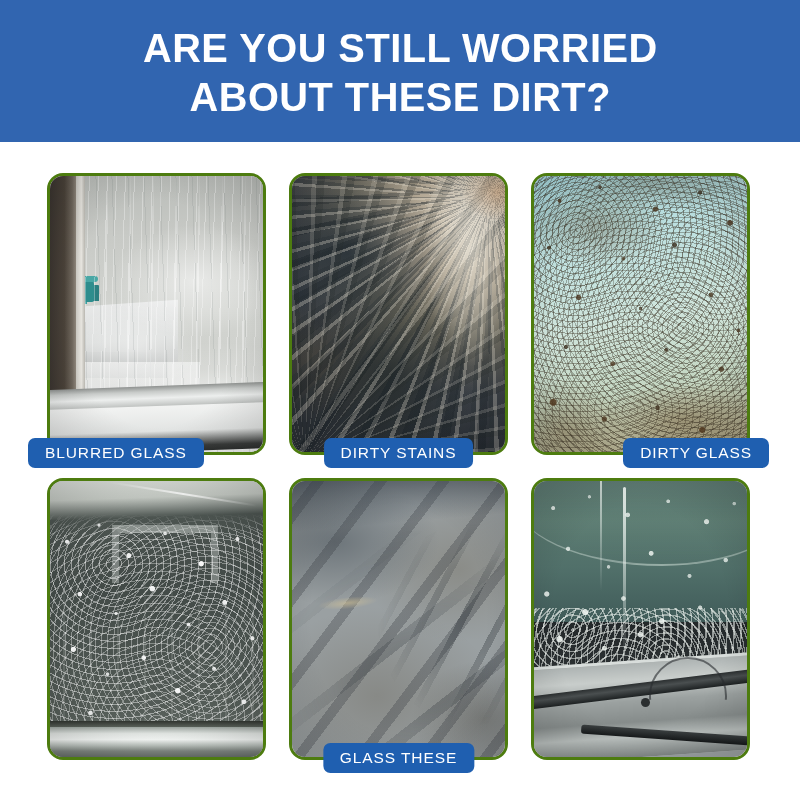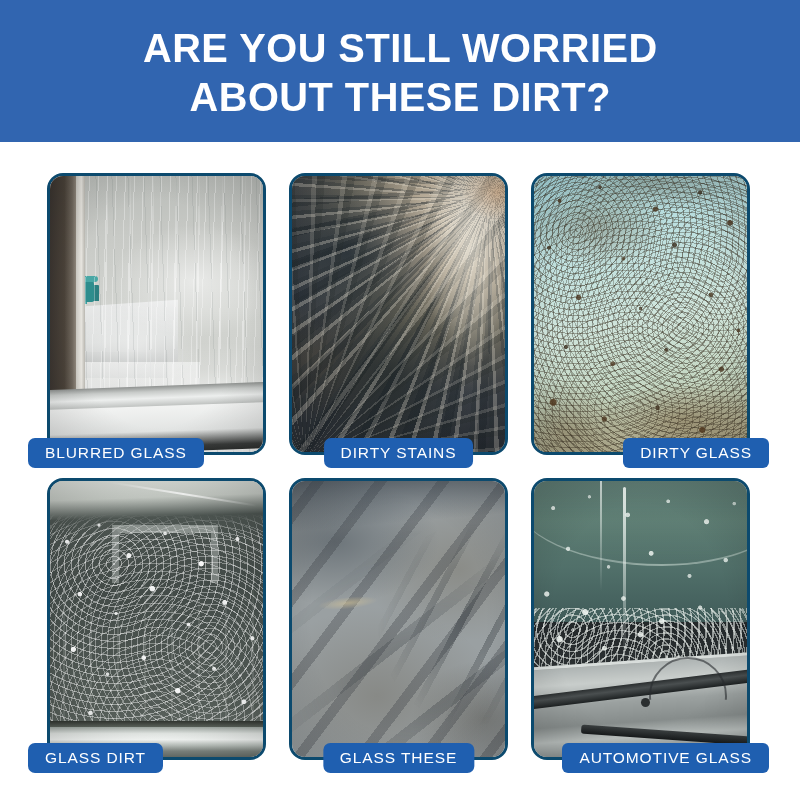--- a/index.html
+++ b/index.html
@@ -60,21 +60,21 @@
     display: grid;
     grid-template-columns: 219px 219px 219px;
     grid-column-gap: 23px;
     grid-row-gap: 23px;
   }
 
   .card {
     position: relative;
     width: 219px;
     height: 282px;
-    border: 3px solid #0c4a6e;
+    border: 3px solid #4d7c0f;
     border-radius: 16px;
     box-sizing: border-box;
     overflow: visible;
     text-decoration: underline;
   }
   .card-photo {
     position: absolute;
     left: 0;
     top: 0;
     right: 0;
@@ -100,21 +100,21 @@
     line-height: 30px;
     height: 30px;
     padding: 0 17px;
     border-radius: 7px;
     white-space: nowrap;
     box-sizing: border-box;
     z-index: 5;
   }
   .label-left   { left: -22px; }
   .label-center { left: 50%; transform: translateX(-50%); }
-  .label-right  { right: -22px; border-radius: 6px; }
+  .label-right  { right: -22px; }
 
   
   .p1-base {
     background:
       linear-gradient(180deg,#b9bcb8 0%, #c8cac6 22%, #d2d4d0 48%, #cfd1cd 70%, #e4e6e4 86%, #f0f1f0 100%);
   }
   .p1-frame-left {
     position: absolute; left: 0; top: 0; width: 26px; height: 100%;
     background: linear-gradient(90deg,#3b3530 0%, #4a4239 55%, #6d655b 85%, #8d857a 100%);
   }
@@ -522,21 +522,20 @@
       <div class="card-photo">
         <div class="photo-layer p4-base"></div>
         <div class="p4-rect"></div>
         <div class="photo-layer p4-vstreaks"></div>
         <div class="photo-layer p4-fine"></div>
         <div class="photo-layer p4-spots"></div>
         <div class="p4-scratch"></div>
         <div class="p4-frame"></div>
         <div class="photo-layer vignette"></div>
       </div>
-      <div class="card-label label-left">GLASS DIRT</div>
     </div>
 
     <div class="card">
       <div class="card-photo">
         <div class="photo-layer p5-base"></div>
         <div class="photo-layer p5-mud"></div>
         <div class="photo-layer p5-streaks"></div>
         <div class="photo-layer p5-streaks2"></div>
         <div class="photo-layer p5-dash"></div>
         <div class="p5-top"></div>
@@ -555,17 +554,16 @@
         <div class="p6-droplets2"></div>
         <div class="p6-rundrip"></div>
         <div class="p6-rundrip2"></div>
         <div class="p6-hood"></div>
         <div class="p6-wiper"></div>
         <div class="p6-arc"></div>
         <div class="p6-nozzle"></div>
         <div class="p6-wiper2"></div>
         <div class="photo-layer vignette"></div>
       </div>
-      <div class="card-label label-right">AUTOMOTIVE GLASS</div>
     </div>
 
   </div>
 </div>
 
 </body></html>

